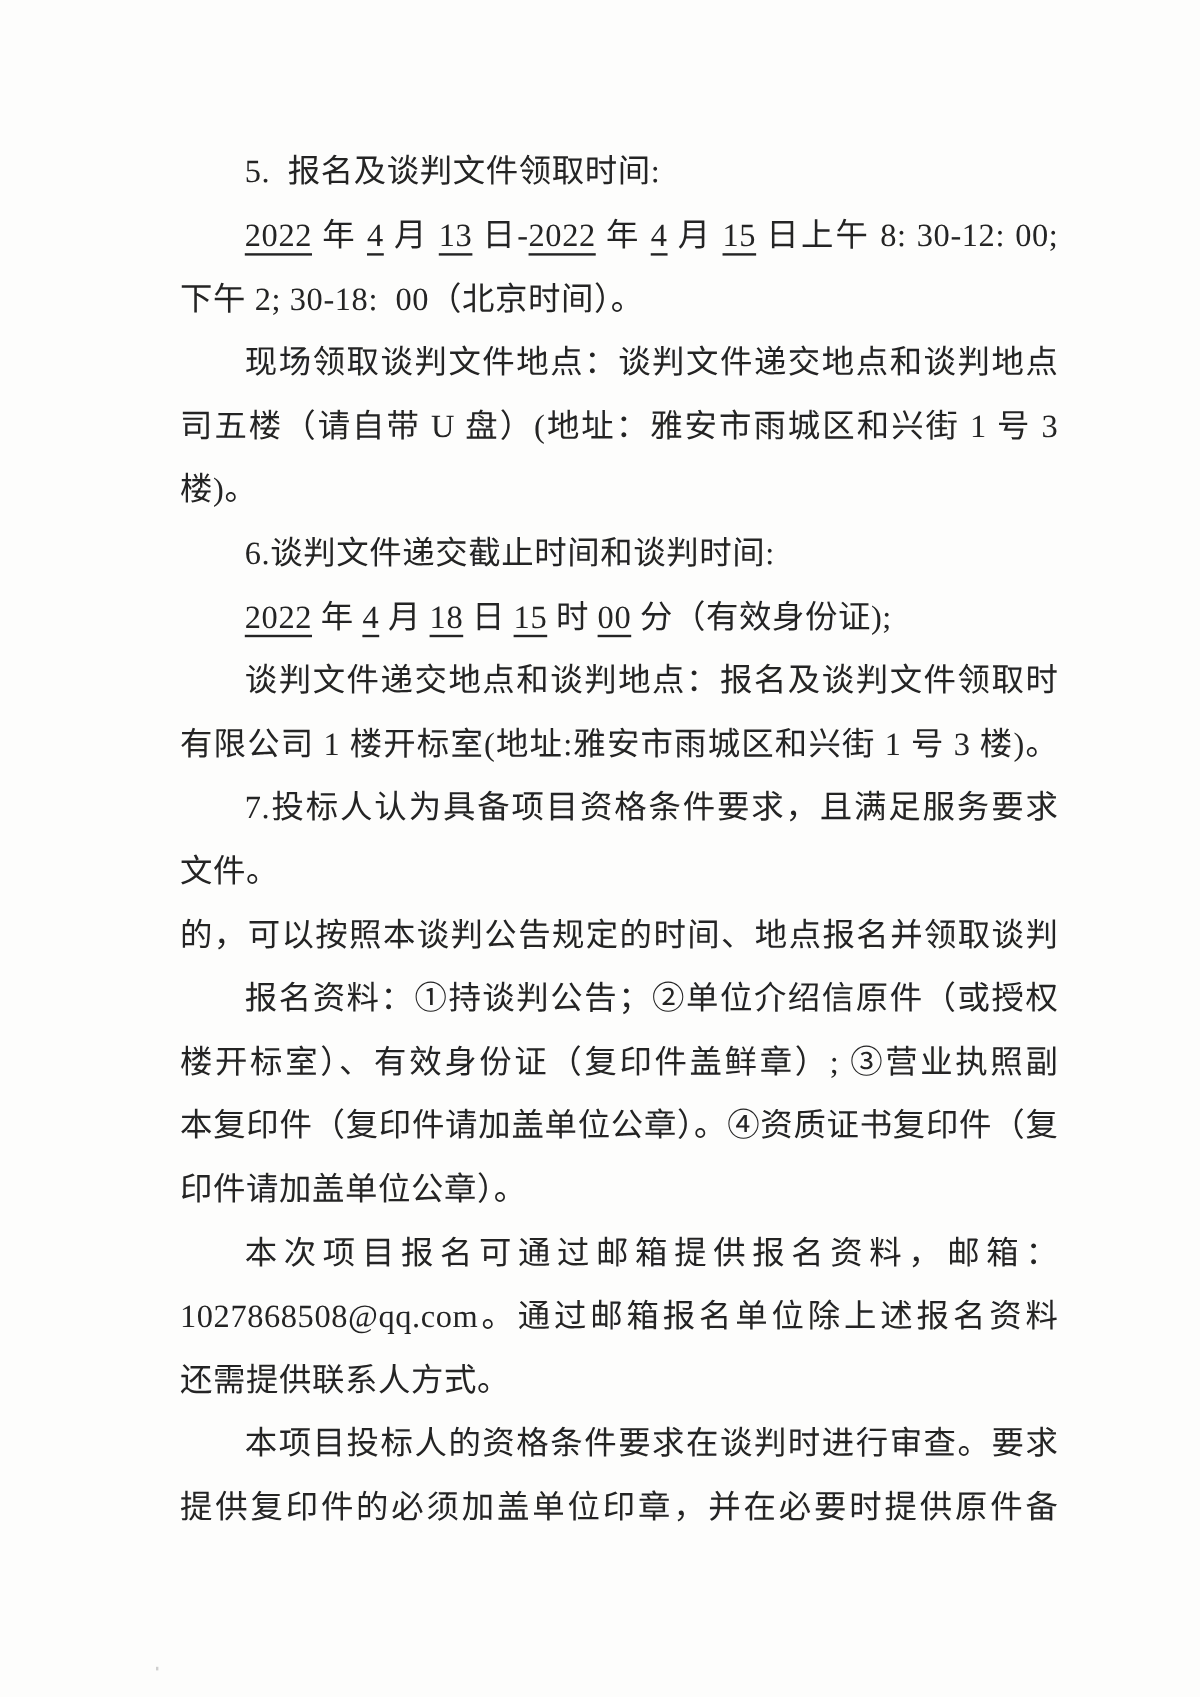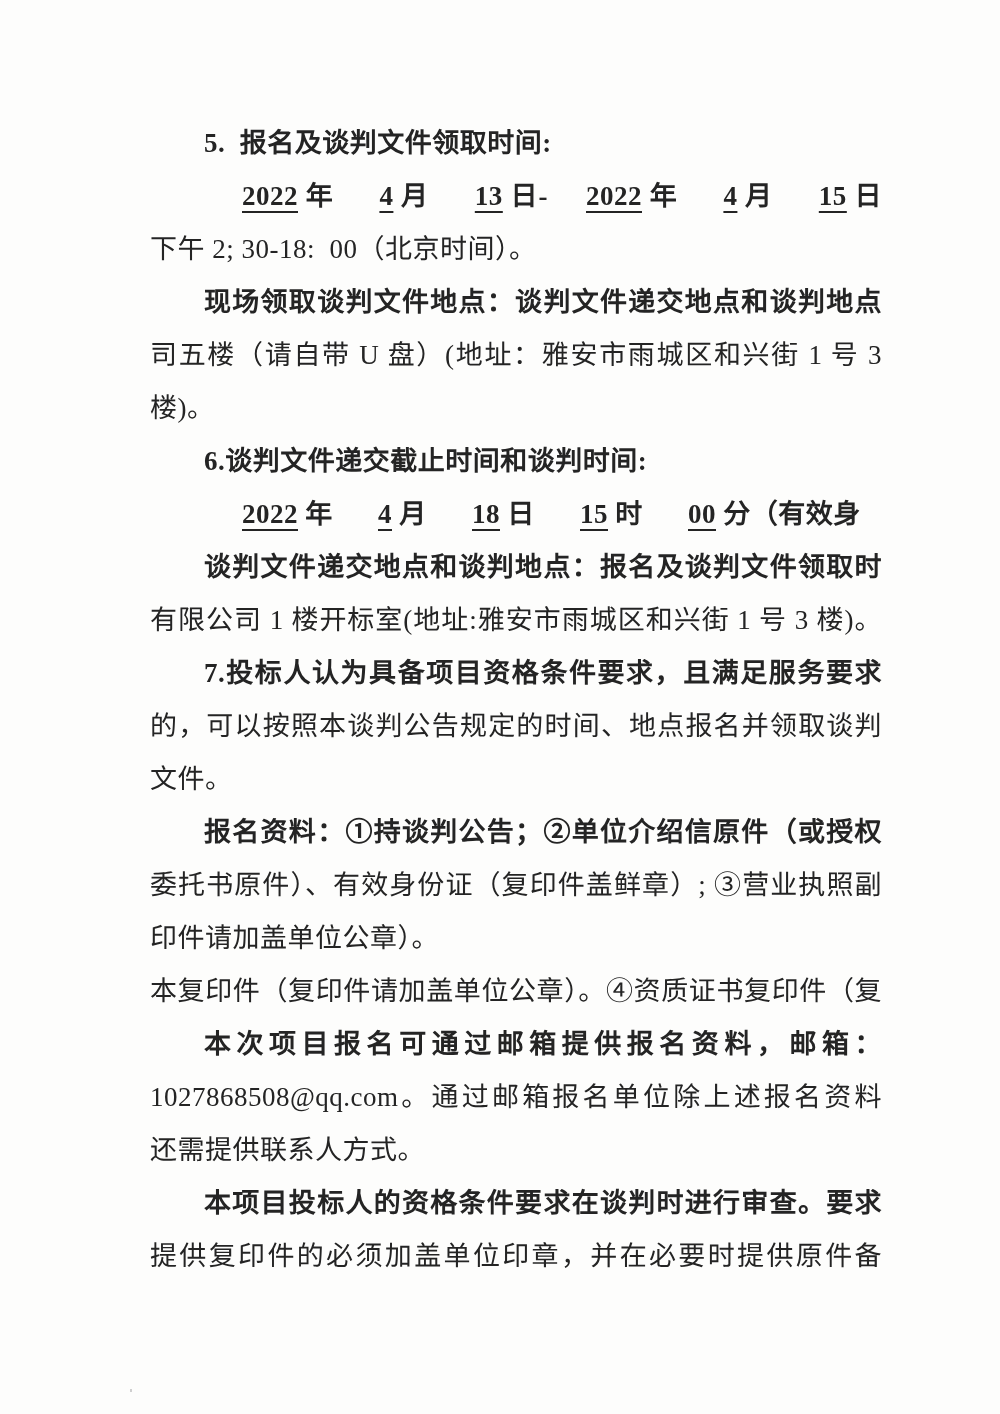--- a/index.html
+++ b/index.html
@@ -28,35 +28,33 @@
   .line {
     height: 53px;
     line-height: 53px;
     font-size: 27px;
     white-space: normal;
     overflow: hidden;
     letter-spacing: 0.5px;
   }
   .line.indent {
     padding-left: 54px;
-    font-weight: bold;
   }
   .line.justify {
     text-align: justify;
     text-align-last: justify;
     text-justify: inter-character;
   }
   .run {
     
   }
   .u {
     text-decoration: underline;
     text-underline-offset: 6px;
     text-decoration-thickness: 1.5px;
-    margin-left: 38px;
   }
   .scan-speck {
     position: absolute;
     left: 130px;
     top: 1389px;
     width: 2px;
     height: 3px;
     background: #cfcfcf;
   }
 </style>
@@ -69,26 +67,26 @@
       <div class="line indent justify"><span class="run u">2022</span><span class="run"> 年 </span><span class="run u">4</span><span class="run"> 月 </span><span class="run u">13</span><span class="run"> 日-</span><span class="run u">2022</span><span class="run"> 年 </span><span class="run u">4</span><span class="run"> 月 </span><span class="run u">15</span><span class="run"> 日上午 8: 30-12: 00;</span></div>
       <div class="line"><span class="run">下午 2; 30-18:&nbsp; 00（北京时间）。</span></div>
       <div class="line indent justify"><span class="run">现场领取谈判文件地点：谈判文件递交地点和谈判地点</span></div>
       <div class="line justify"><span class="run">司五楼（请自带 U 盘）(地址：雅安市雨城区和兴街 1 号 3</span></div>
       <div class="line"><span class="run">楼)。</span></div>
       <div class="line indent"><span class="run">6.谈判文件递交截止时间和谈判时间:</span></div>
       <div class="line indent"><span class="run u">2022</span><span class="run"> 年 </span><span class="run u">4</span><span class="run"> 月 </span><span class="run u">18</span><span class="run"> 日 </span><span class="run u">15</span><span class="run"> 时 </span><span class="run u">00</span><span class="run"> 分（有效身份证);</span></div>
       <div class="line indent justify"><span class="run">谈判文件递交地点和谈判地点：报名及谈判文件领取时间</span></div>
       <div class="line justify"><span class="run">有限公司 1 楼开标室(地址:雅安市雨城区和兴街 1 号 3 楼)。</span></div>
       <div class="line indent justify"><span class="run">7.投标人认为具备项目资格条件要求，且满足服务要求</span></div>
+      <div class="line"><span class="run">文件。</span></div>
       <div class="line justify"><span class="run">的，可以按照本谈判公告规定的时间、地点报名并领取谈判</span></div>
-      <div class="line"><span class="run">文件。</span></div>
       <div class="line indent justify"><span class="run">报名资料：①持谈判公告；②单位介绍信原件（或授权</span></div>
-      <div class="line justify"><span class="run">委托书原件）、有效身份证（复印件盖鲜章）; ③营业执照副</span></div>
+      <div class="line justify"><span class="run">楼开标室）、有效身份证（复印件盖鲜章）; ③营业执照副</span></div>
+      <div class="line justify"><span class="run">本复印件（复印件请加盖单位公章）。④资质证书复印件（复</span></div>
       <div class="line"><span class="run">印件请加盖单位公章）。</span></div>
-      <div class="line justify"><span class="run">本复印件（复印件请加盖单位公章）。④资质证书复印件（复</span></div>
       <div class="line indent justify"><span class="run">本次项目报名可通过邮箱提供报名资料，邮箱：</span></div>
       <div class="line justify"><span class="run">1027868508@qq.com。通过邮箱报名单位除上述报名资料外，</span></div>
       <div class="line"><span class="run">还需提供联系人方式。</span></div>
       <div class="line indent justify"><span class="run">本项目投标人的资格条件要求在谈判时进行审查。要求</span></div>
       <div class="line justify"><span class="run">提供复印件的必须加盖单位印章，并在必要时提供原件备查。</span></div>
     </div>
   <div class="scan-speck"></div>
 </div>
 
 </body></html>

